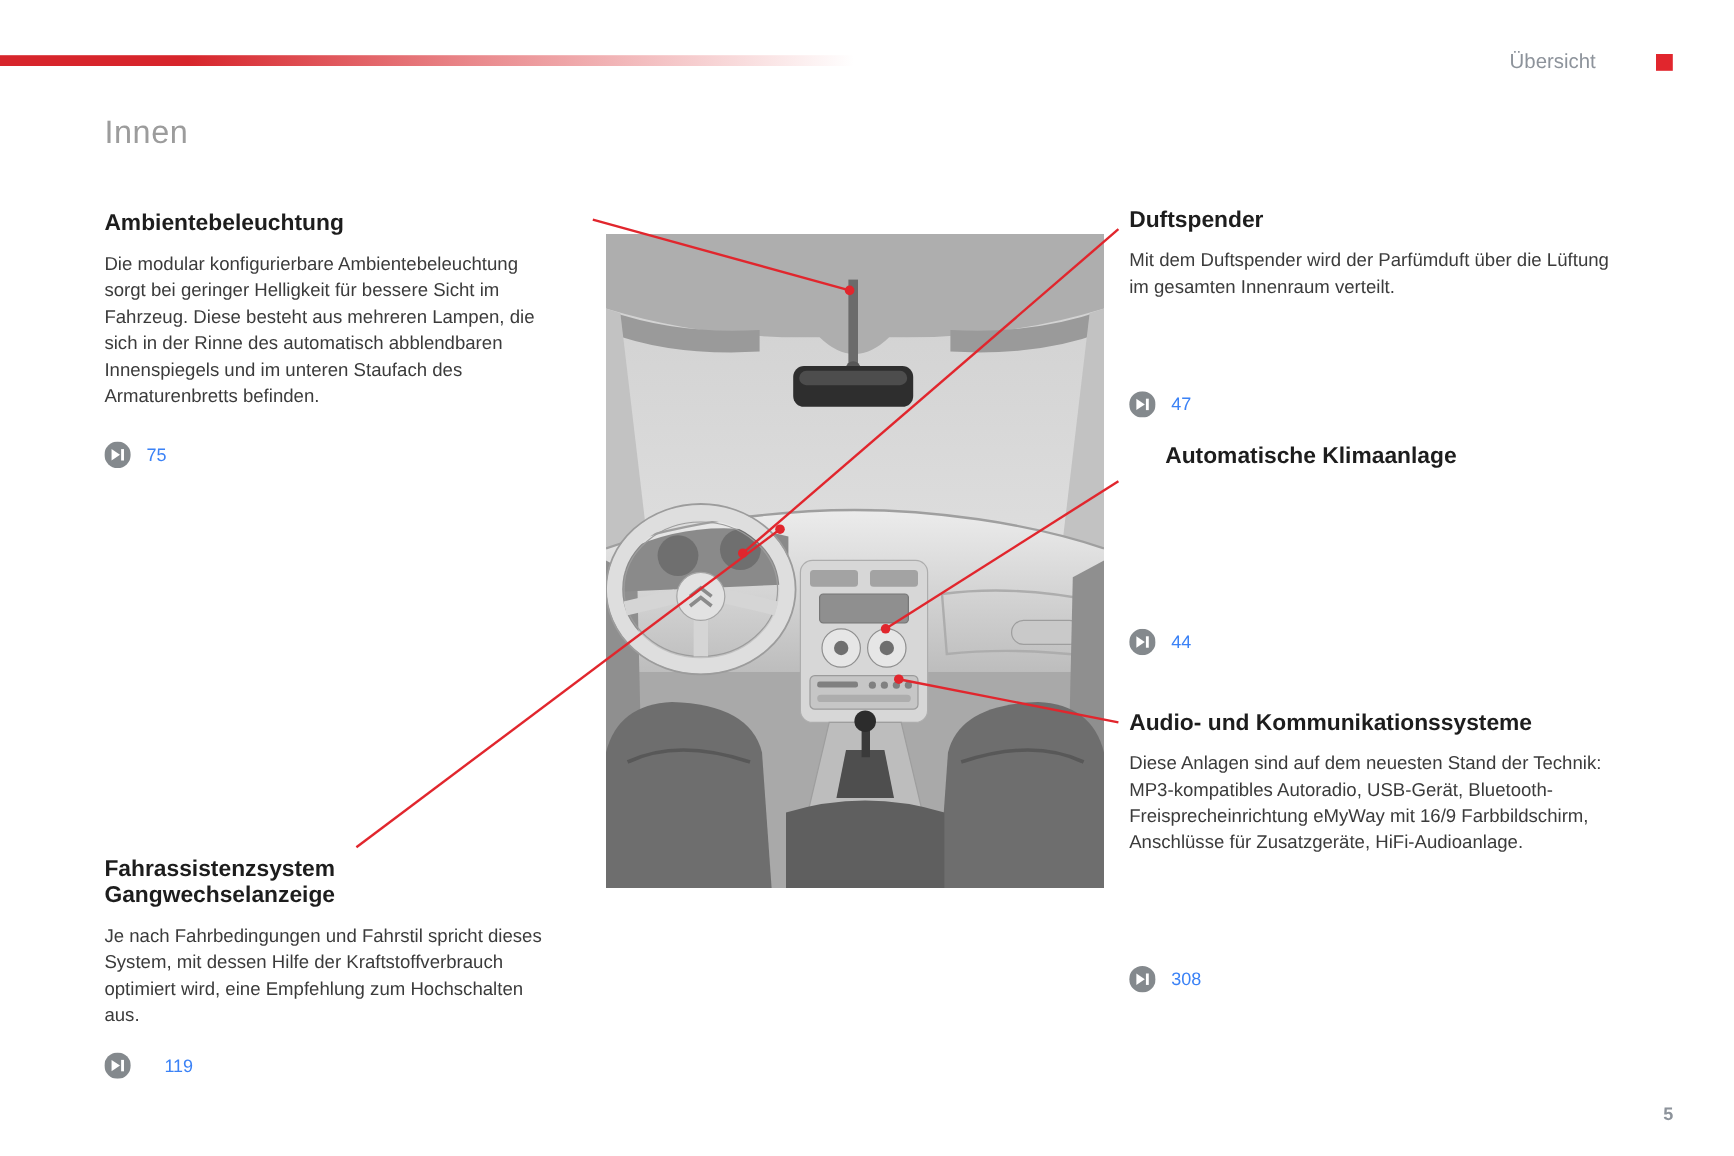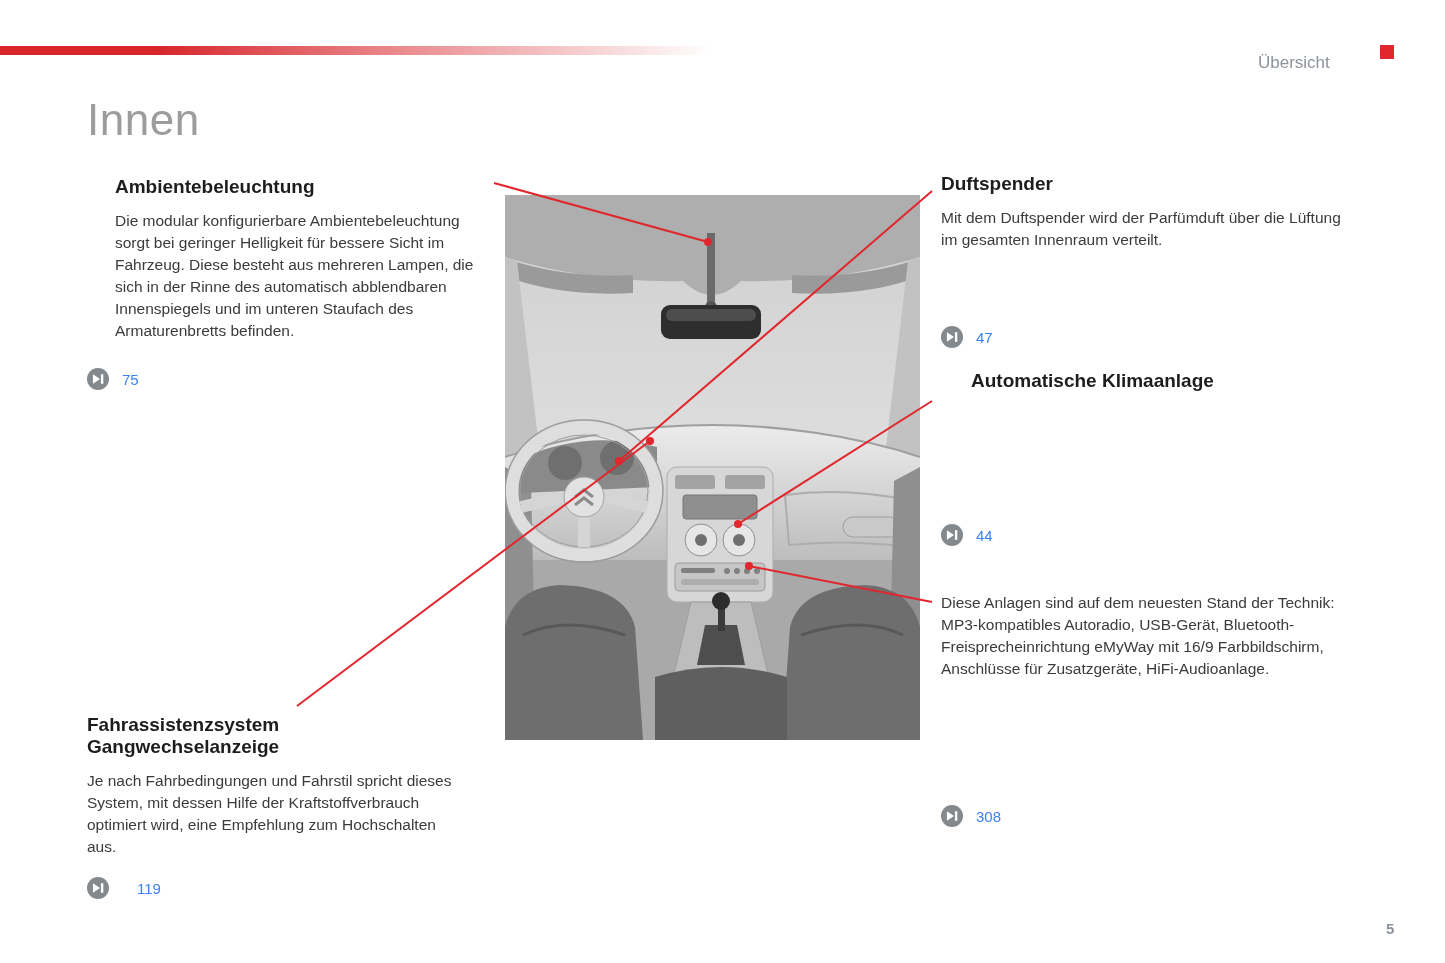--- a/index.html
+++ b/index.html
@@ -17,33 +17,32 @@
     position: absolute;
     left: 0; top: 46px;
     width: 712px; height: 9px;
     background: linear-gradient(90deg, #d7252b 0%, #d7252b 22%, rgba(215,37,43,0.55) 55%, rgba(215,37,43,0) 100%);
   }
   .breadcrumb {
     position: absolute;
     top: 42px; left: 1258px;
     font-size: 17px;
     color: #8d939b;
-    margin-top: 11px;
   }
   .marker-square {
     position: absolute;
     top: 45px; left: 1380px;
     width: 14px; height: 14px;
     background: #e1262d;
   }
   
   .page-title {
     position: absolute;
     left: 87px; top: 95px;
-    font-size: 44px;
+    font-size: 27px;
     font-weight: 400;
     color: #9c9c9c;
     letter-spacing: 0.5px;
   }
   
   .sec { position: absolute; }
   .sec h2 {
     font-size: 19px;
     font-weight: bold;
     color: #1d1d1d;
@@ -94,21 +93,21 @@
 <body>
 
 <div class="page">
 
   <div class="rule-red"></div>
   <div class="breadcrumb">Übersicht</div>
   <div class="marker-square"></div>
 
   <h1 class="page-title">Innen</h1>
 
-  <section class="sec" style="left:87px; top:176px; width:382px;margin-left:28px;">
+  <section class="sec" style="left:87px; top:176px; width:382px;">
     <h2>Ambientebeleuchtung</h2>
     <p>Die modular konfigurierbare Ambientebeleuchtung sorgt bei geringer Helligkeit für bessere Sicht im Fahrzeug. Diese besteht aus mehreren Lampen, die sich in der Rinne des automatisch abblendbaren Innenspiegels und im unteren Staufach des Armaturenbretts befinden.</p>
   </section>
 
   <div class="pageref" style="left:87px; top:368px;">
     <span class="ref-icon">
       <svg width="22" height="22" viewBox="0 0 24 24">
         <circle cx="12" cy="12" r="12" fill="#84898d"></circle>
         <path d="M6.5 6.8 L14.2 12 L6.5 17.2 Z" fill="#ffffff"></path>
         <rect x="15.2" y="6.8" width="2.6" height="10.4" fill="#ffffff"></rect>
@@ -159,20 +158,21 @@
       <svg width="22" height="22" viewBox="0 0 24 24">
         <circle cx="12" cy="12" r="12" fill="#84898d"></circle>
         <path d="M6.5 6.8 L14.2 12 L6.5 17.2 Z" fill="#ffffff"></path>
         <rect x="15.2" y="6.8" width="2.6" height="10.4" fill="#ffffff"></rect>
       </svg>
     </span>
     <span class="ref-num">44</span>
   </div>
 
   <section class="sec" style="left:941px; top:592px; width:402px;">
+    <h2>Audio- und Kommunikationssysteme</h2>
     <p>Diese Anlagen sind auf dem neuesten Stand der Technik: MP3-kompatibles Autoradio, USB-Gerät, Bluetooth-Freisprecheinrichtung eMyWay mit 16/9 Farbbildschirm, Anschlüsse für Zusatzgeräte, HiFi-Audioanlage.</p>
   </section>
 
   <div class="pageref" style="left:941px; top:805px;">
     <span class="ref-icon">
       <svg width="22" height="22" viewBox="0 0 24 24">
         <circle cx="12" cy="12" r="12" fill="#84898d"></circle>
         <path d="M6.5 6.8 L14.2 12 L6.5 17.2 Z" fill="#ffffff"></path>
         <rect x="15.2" y="6.8" width="2.6" height="10.4" fill="#ffffff"></rect>
       </svg>

